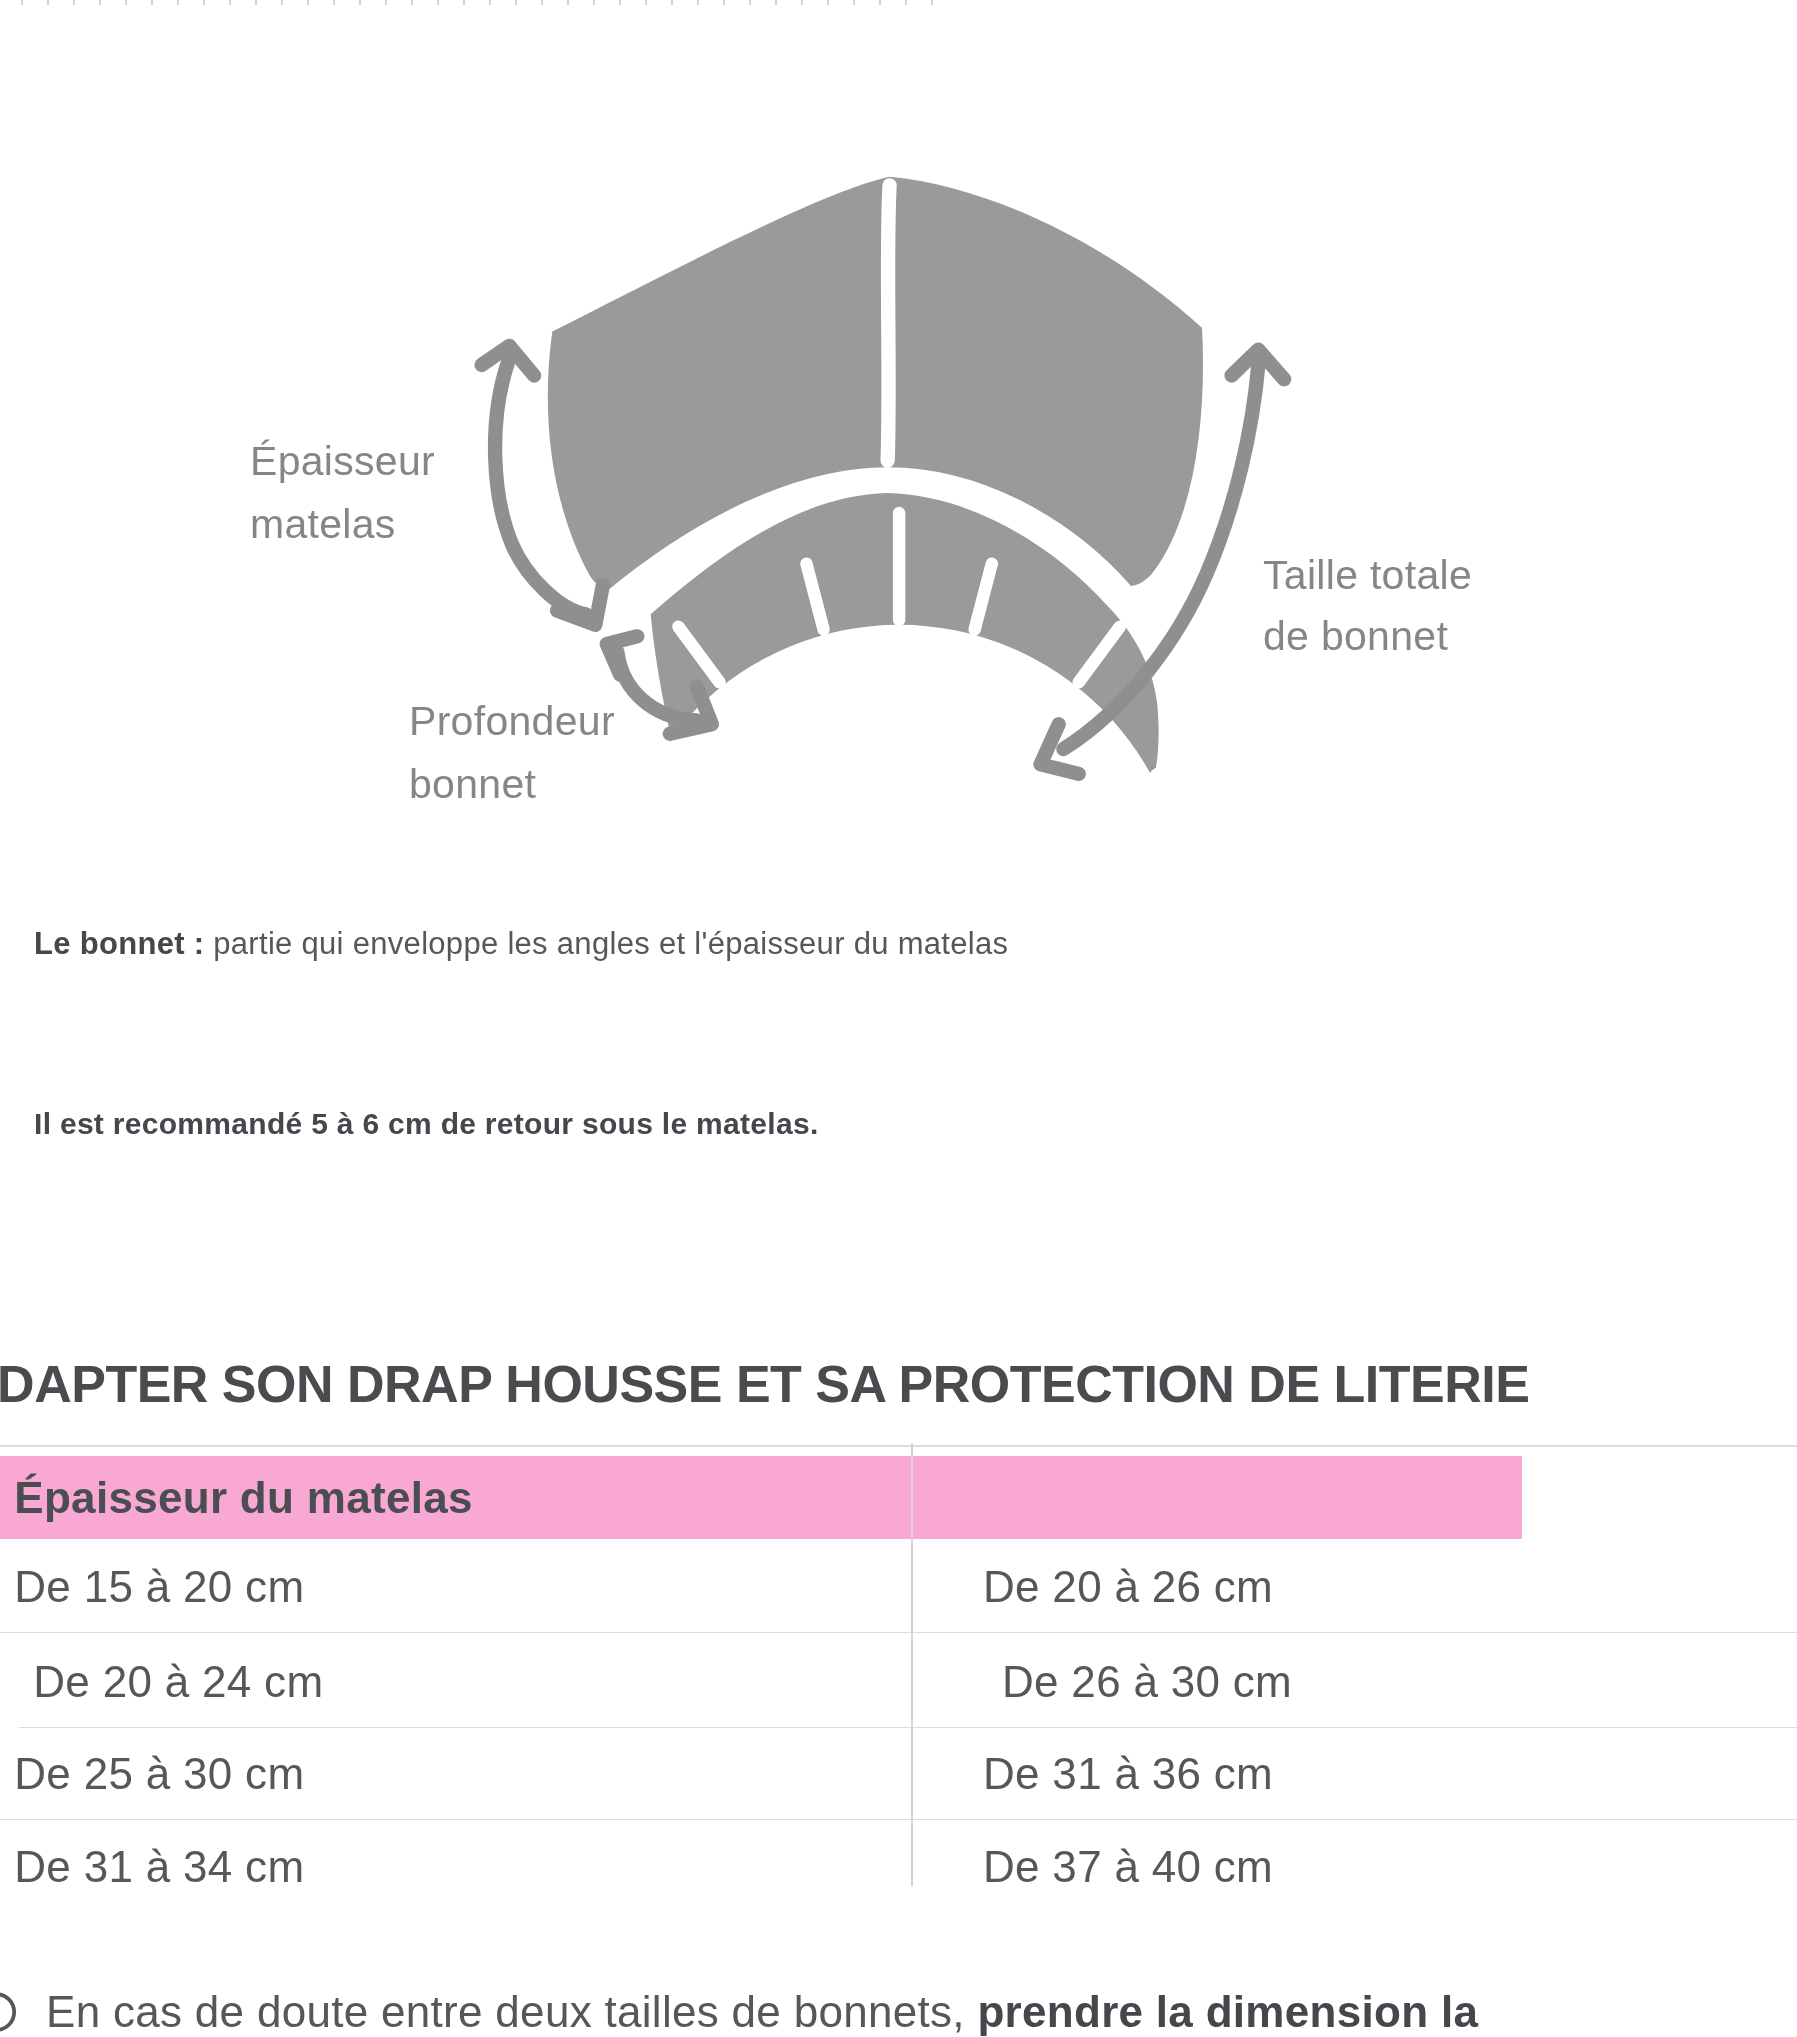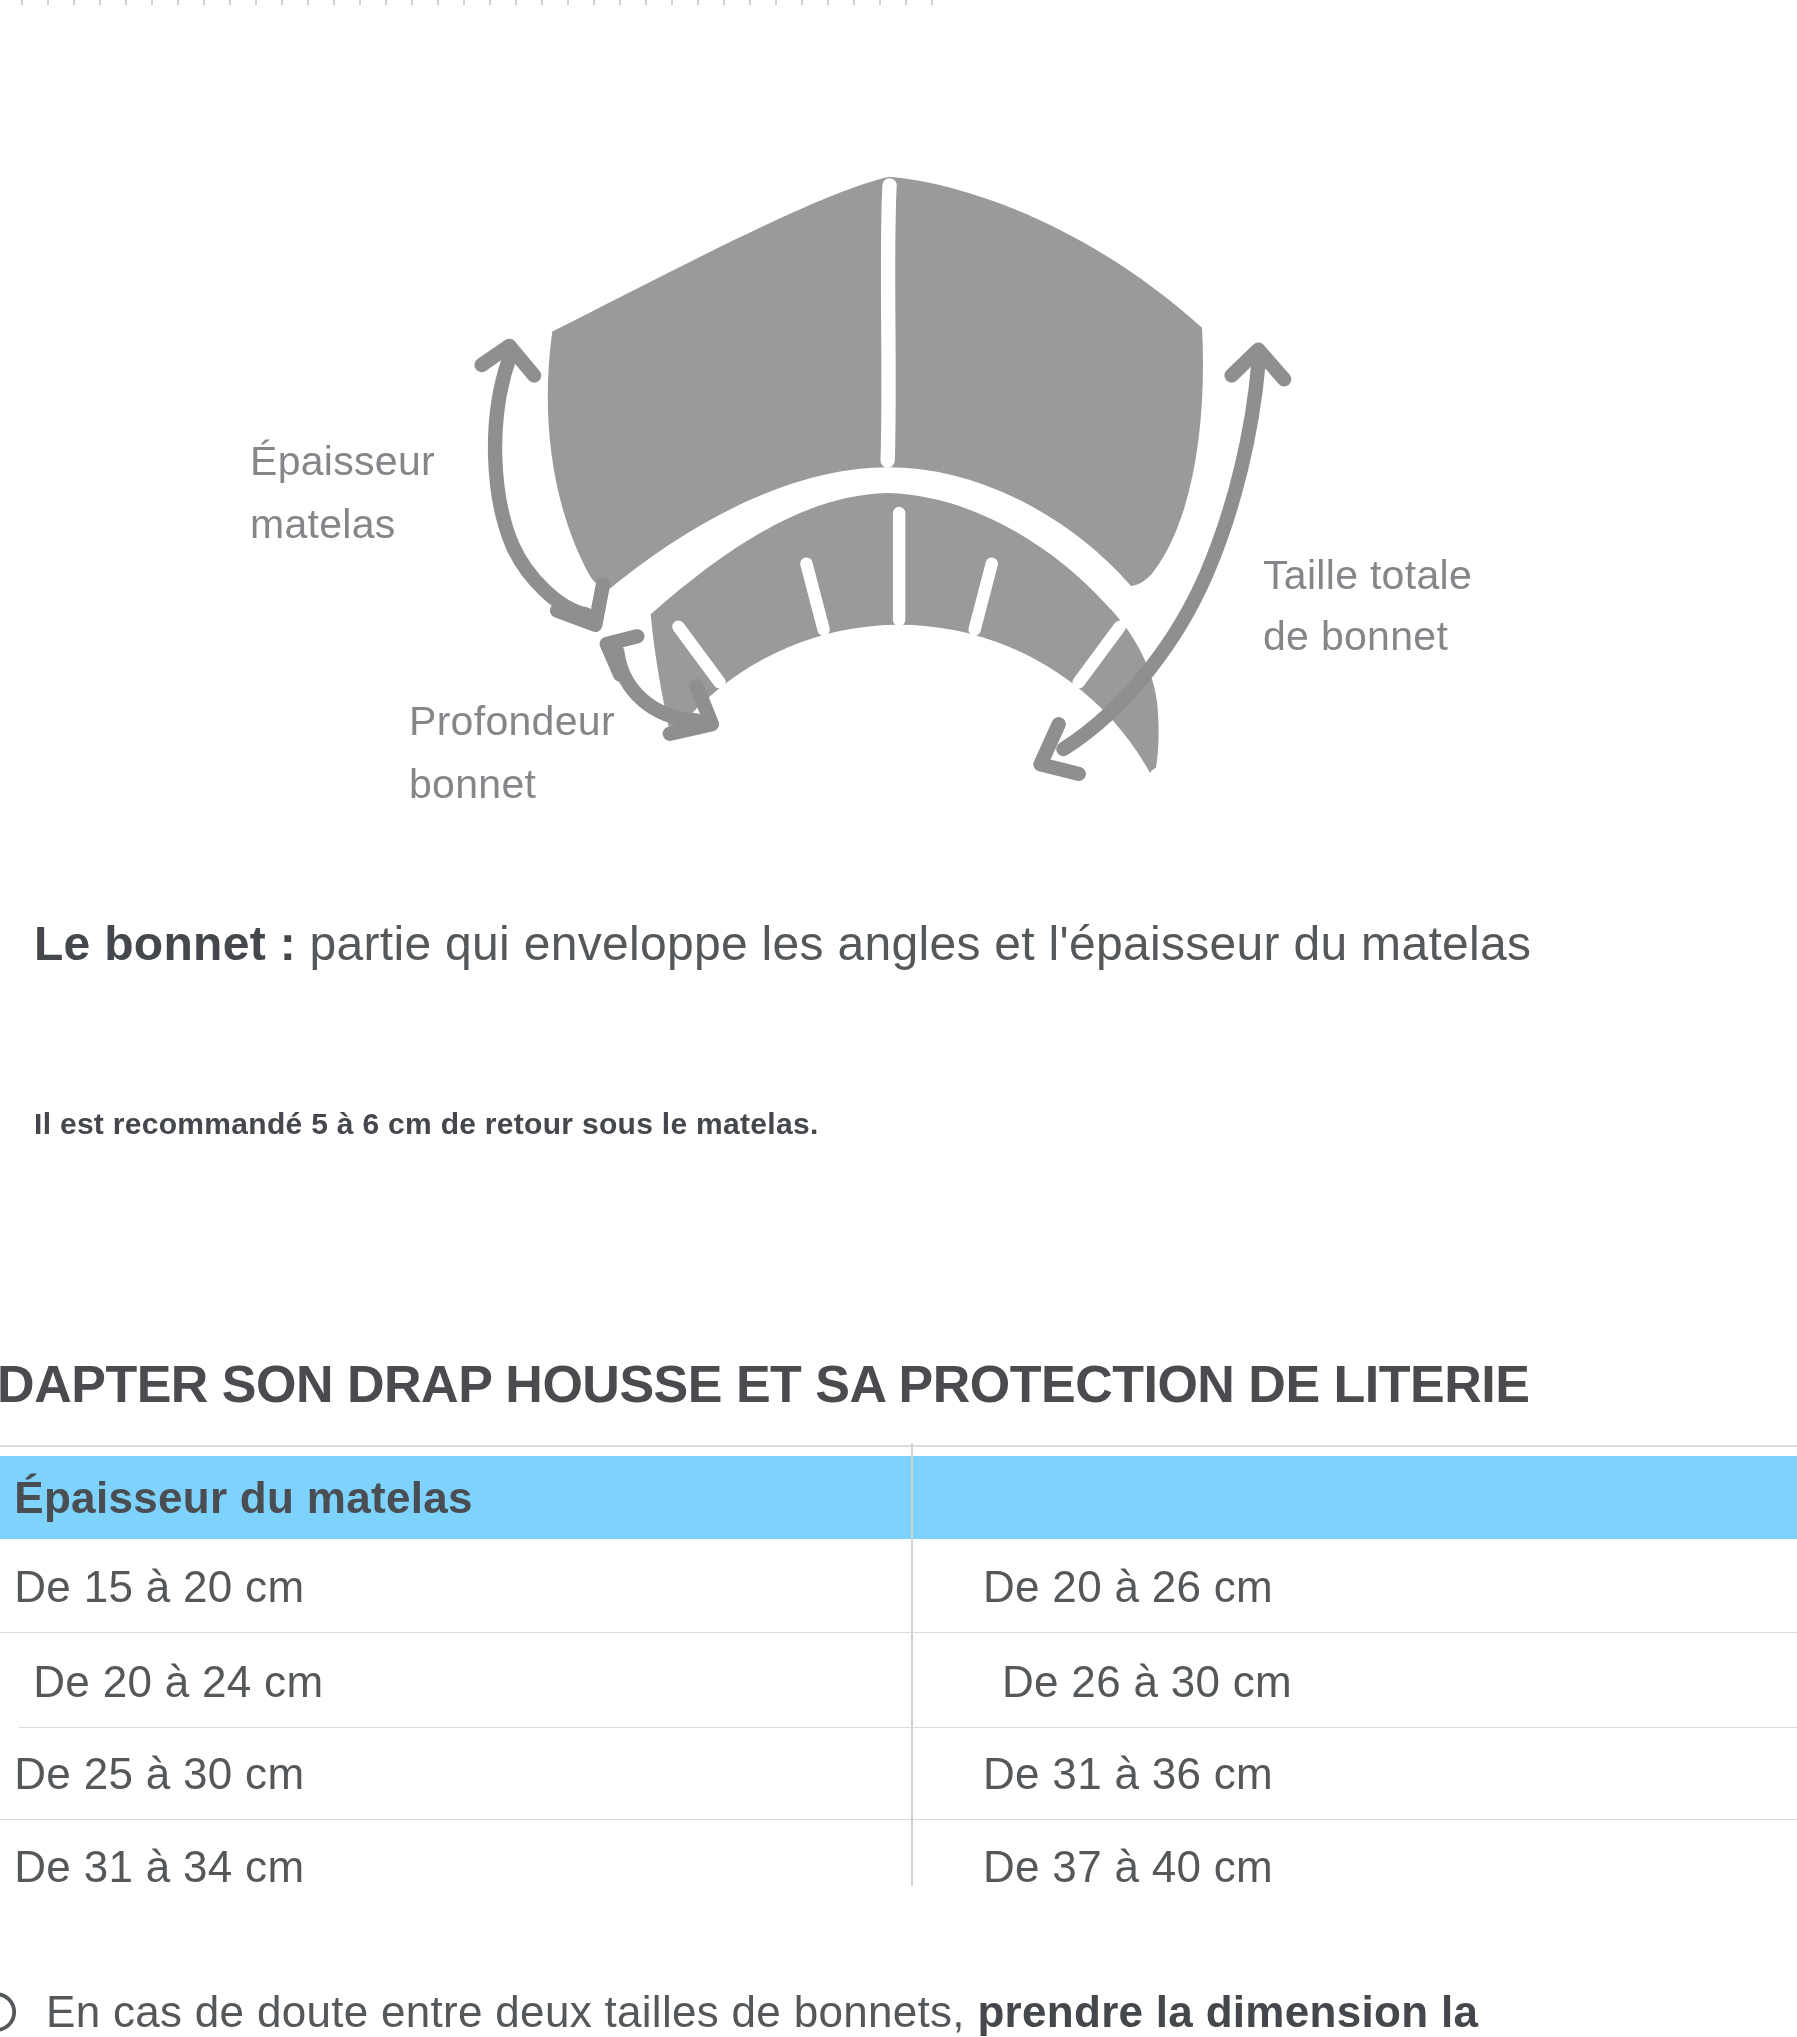--- a/index.html
+++ b/index.html
@@ -10,30 +10,30 @@
   
   .top-remnant{
     position:absolute;top:0;left:21px;width:918px;height:4.8px;opacity:.45;
     background:repeating-linear-gradient(90deg,#9a9a9a 0 1.9px,transparent 1.9px 26px);
   }
   .diagram-svg{position:absolute;left:249px;top:86px;width:1262px;height:793px;}
   .diag-label{
     position:absolute;font-size:41px;line-height:63px;color:#85868A;letter-spacing:0.3px;white-space:nowrap;
   }
   .para{
-    position:absolute;left:34px;font-size:48px;line-height:67px;letter-spacing:0.3px;white-space:nowrap;color:#55585B;
+    position:absolute;left:34px;font-size:31px;line-height:67px;letter-spacing:0.3px;white-space:nowrap;color:#55585B;
   }
   .para b, .bold{font-weight:bold;color:#44474B;}
   .reco{position:absolute;left:34px;top:1107px;font-size:30px;font-weight:bold;color:#44474B;letter-spacing:0.3px;white-space:nowrap;}
   .section-heading{
     position:absolute;left:-2.9px;top:1354px;font-size:52px;font-weight:bold;color:#494B4E;
     letter-spacing:-0.5px;white-space:nowrap;
   }
   .tbl-topline{position:absolute;left:0;top:1445px;width:1797px;height:1.9px;background:#DCDCDC;}
-  .tbl-header{position:absolute;left:0;top:1456px;width:1797px;height:83px;background:#7dd3fc;}
+  .tbl-header{position:absolute;left:0;top:1456px;width:1522px;height:83px;background:#f9a8d4;}
   .tbl-header .hcell{position:absolute;top:17px;font-size:44px;font-weight:bold;color:#4A4D51;letter-spacing:0.3px;white-space:nowrap;}
   .hcell.c1{left:14.3px;} .hcell.c2{left:983px;}
   .tbl-row{position:absolute;left:0;width:1797px;height:93px;}
   .tbl-row.bordered{border-bottom:1.9px solid #DCDCDC;}
   .tbl-row .cell{position:absolute;top:23px;font-size:44px;color:#55585B;letter-spacing:0.3px;white-space:nowrap;}
   .cell.c1{left:14.3px;} .cell.c2{left:983px;}
   .tbl-divider{position:absolute;left:911px;top:1443px;width:1.9px;height:443px;background:#D5D3D0;}
   .note{position:absolute;left:46px;top:1981px;font-size:44px;line-height:61px;letter-spacing:0.3px;white-space:nowrap;color:#55585B;}
   .note-icon-svg{position:absolute;left:0;top:1991px;width:17px;height:44px;overflow:visible;}
 </style>

